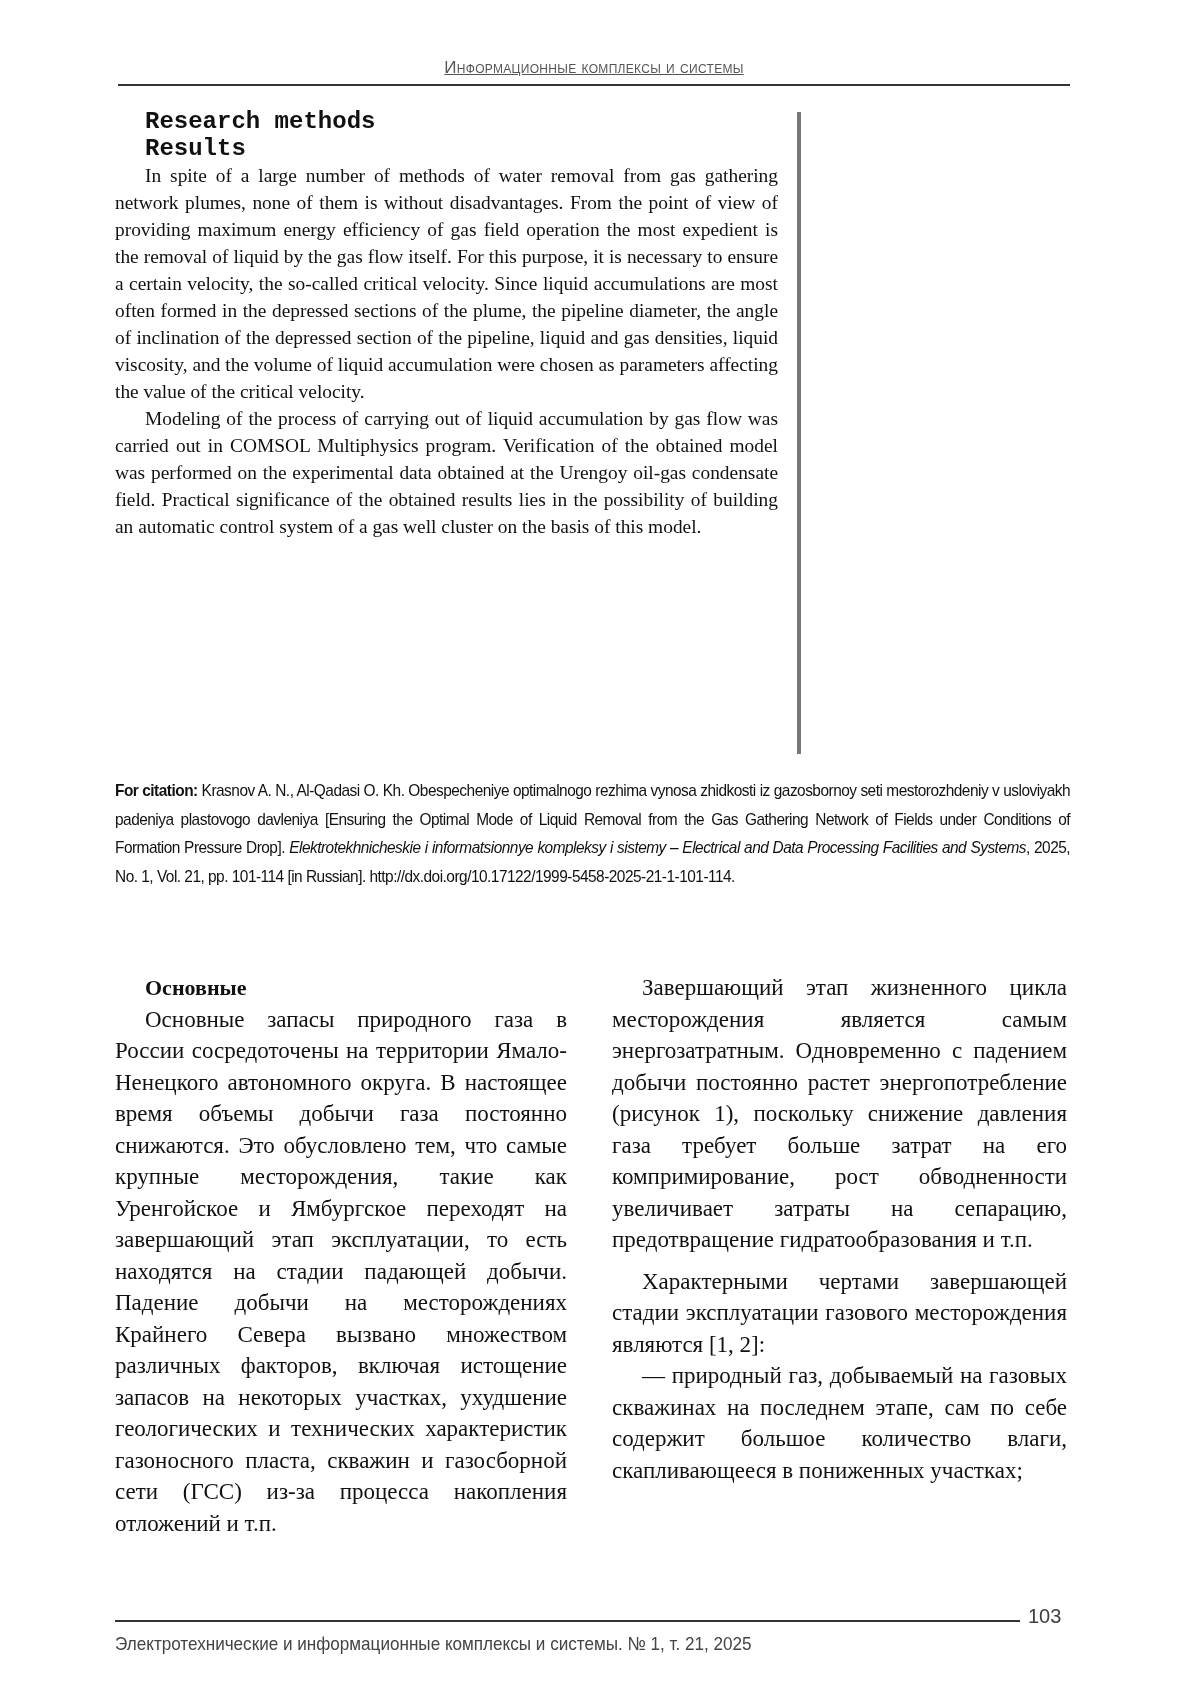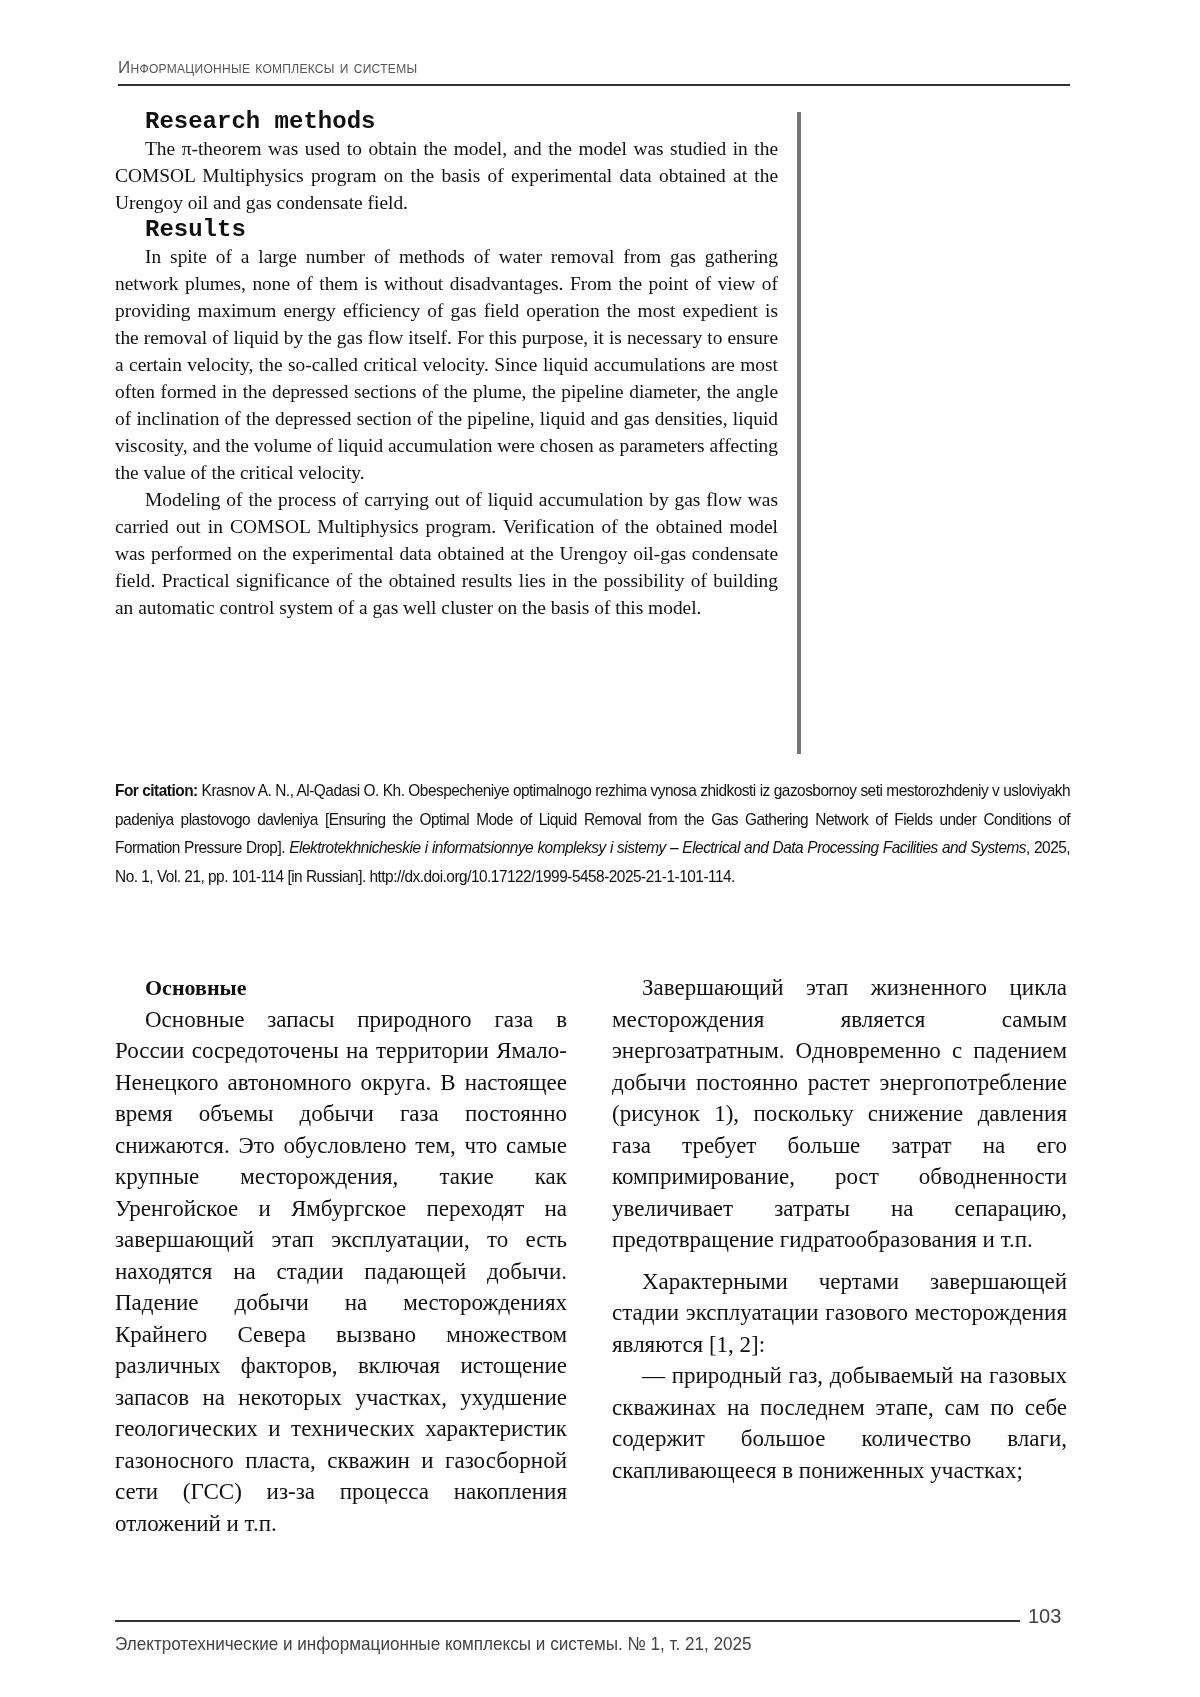--- a/index.html
+++ b/index.html
@@ -1,20 +1,20 @@
 <!DOCTYPE html>
 <html><head>
 <meta charset="utf-8">
 <style>
   html, body { margin: 0; padding: 0; background: #ffffff; }
   body { width: 1200px; height: 1697px; position: relative; overflow: hidden; color: #111; }
   .running-head {
     position: absolute; left: 118px; top: 58px; width: 952px;
-    text-align: left; font-family: "Liberation Sans", sans-serif;
-    font-variant: small-caps; font-size: 17px; color: #555; letter-spacing: 0.3px;
+    text-align: center; font-family: "Liberation Sans", sans-serif;
+    font-variant: small-caps; font-size: 17px; color: #555; letter-spacing: 0.3px; text-decoration: underline;
   }
   .head-rule { position: absolute; left: 118px; top: 84px; width: 952px; height: 2px; background: #333; }
 
   .abstract {
     position: absolute; left: 115px; top: 108px; width: 663px;
     font-family: "Liberation Serif", serif; font-size: 19.4px; line-height: 27px;
     text-align: justify; color: #111;
   }
   .abstract p { margin: 0; text-indent: 30px; }
   .abstract h3 { margin: 0; font-size: 24px; font-weight: bold; padding-left: 30px; line-height: 27px; font-family: Liberation Mono, monospace; }
@@ -48,21 +48,20 @@
   }
 </style>
 </head>
 <body>
 
 <div class="running-head">Информационные комплексы и системы</div>
 <div class="head-rule"></div>
 
 <div class="abstract">
   <h3>Research methods</h3>
-  <p>The π-theorem was used to obtain the model, and the model was studied in the COMSOL Multiphysics program on the basis of experimental data obtained at the Urengoy oil and gas condensate field.</p>
   <h3>Results</h3>
   <p>In spite of a large number of methods of water removal from gas gathering network plumes, none of them is without disadvantages. From the point of view of providing maximum energy efficiency of gas field operation the most expedient is the removal of liquid by the gas flow itself. For this purpose, it is necessary to ensure a certain velocity, the so-called critical velocity. Since liquid accumulations are most often formed in the depressed sections of the plume, the pipeline diameter, the angle of inclination of the depressed section of the pipeline, liquid and gas densities, liquid viscosity, and the volume of liquid accumulation were chosen as parameters affecting the value of the critical velocity.</p>
   <p>Modeling of the process of carrying out of liquid accumulation by gas flow was carried out in COMSOL Multiphysics program.  Verification of the obtained model was performed on the experimental data obtained at the Urengoy oil-gas condensate field. Practical significance of the obtained results lies in the possibility of building an automatic control system of a gas well cluster on the basis of this model.</p>
 </div>
 <div class="abstract-rule"></div>
 
 <div class="citation">
   <span class="lbl">For citation:</span><span> Krasnov A. N., Al-Qadasi O. Kh. Obespecheniye optimalnogo rezhima vynosa zhidkosti iz gazosbornoy seti mestorozhdeniy v usloviyakh padeniya plastovogo davleniya [Ensuring the Optimal Mode of Liquid Removal from the Gas Gathering Network of Fields under Conditions of Formation Pressure Drop]. </span><span class="it">Elektrotekhnicheskie i informatsionnye kompleksy i sistemy  – Electrical and Data Processing Facilities and Systems</span><span>, 2025, No. 1, Vol. 21, pp. 101-114 [in Russian]. http://dx.doi.org/10.17122/1999-5458-2025-21-1-101-114.</span>
 </div>
 

